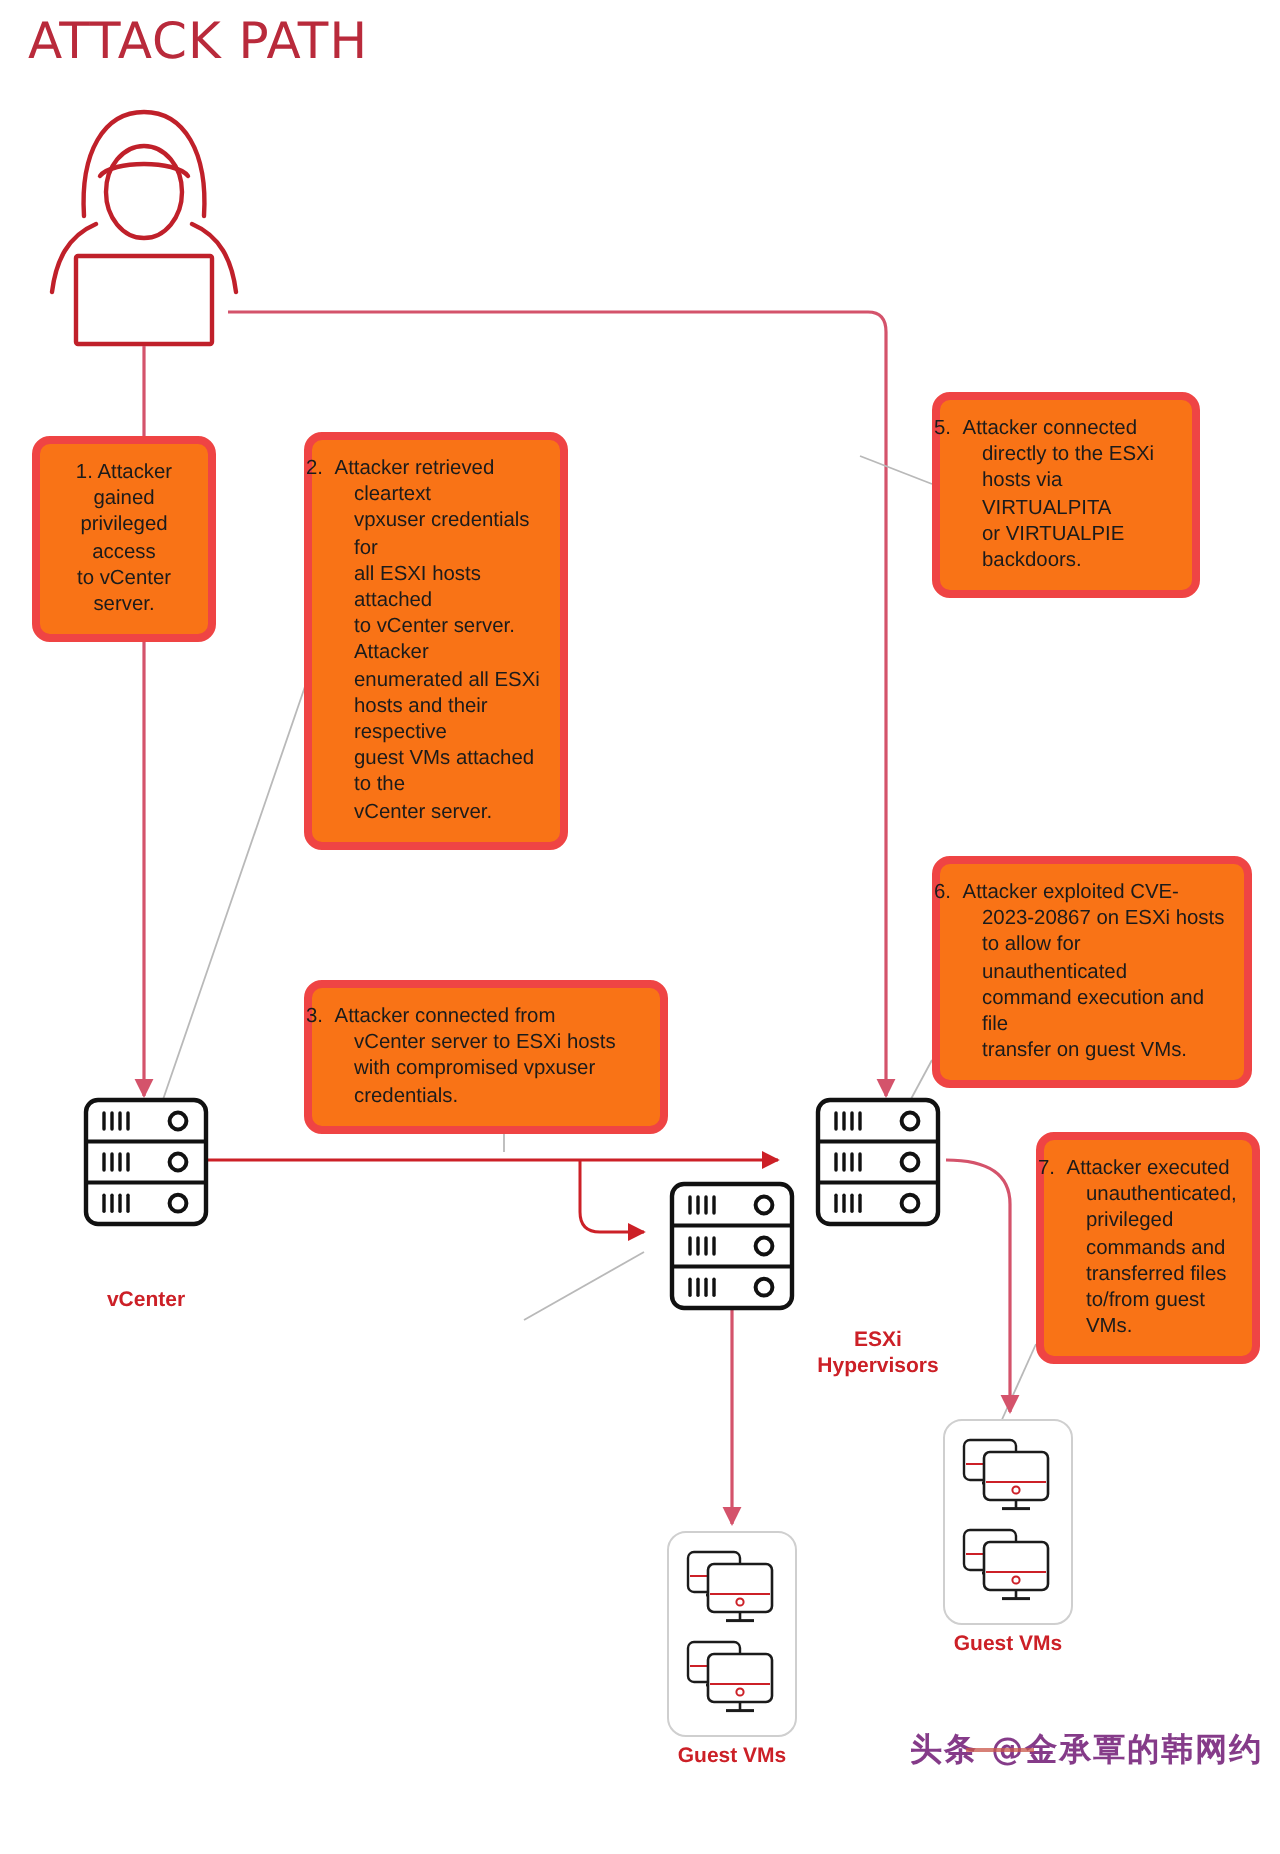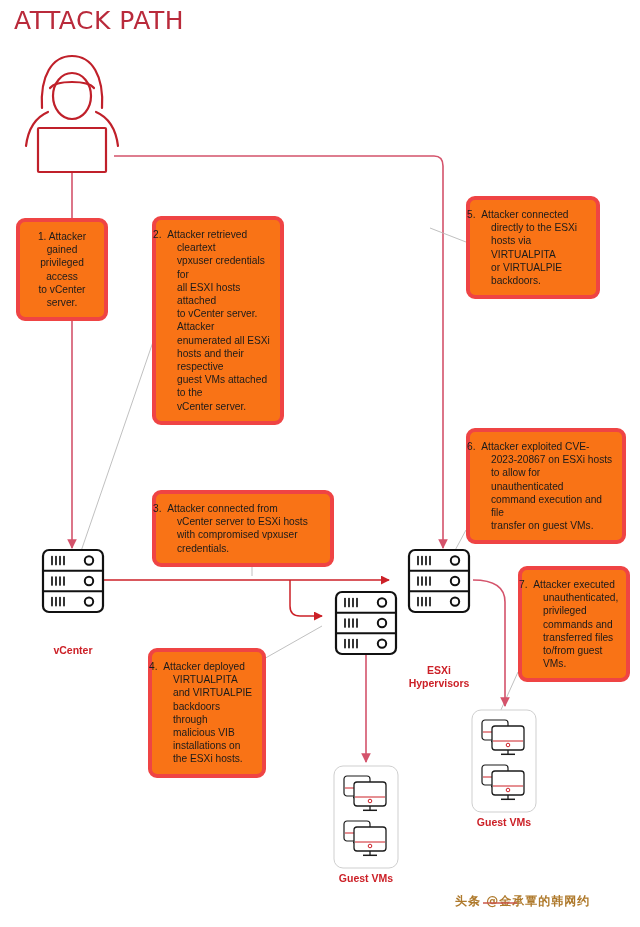--- a/index.html
+++ b/index.html
@@ -62,23 +62,23 @@
     color:#cc2027;
     font-size:10.5px;
     line-height:13px;
     font-weight:700;
     text-align:center;
     white-space:pre-line;
   }
 
   
   #watermark{
-    left:455px;top:893px;
-    font-size:12px;
-    color:#a16207;
+    left:455px;top:865px;
+    font-size:16px;
+    color:#701a75;
     font-weight:700;
     opacity:.85;
     letter-spacing:1px;
     white-space:nowrap;
     font-family:"DejaVu Sans","Liberation Sans",sans-serif;
   }
   #watermark .strike{
     position:absolute;left:28px;top:9px;width:34px;height:2px;background:#c0392b;opacity:.75;
   }
 </style>
@@ -306,29 +306,20 @@
 vCenter server.</span></span>
   </div>
 
   <div class="callout" style="left:152px;top:490px;width:182px;">
     <span class="body"><span class="num">3.</span> <span>Attacker connected from
 vCenter server to ESXi hosts
 with compromised vpxuser
 credentials.</span></span>
   </div>
 
-  <div class="callout" style="left:148px;top:648px;width:118px;">
-    <span class="body"><span class="num">4.</span> <span>Attacker deployed
-VIRTUALPITA
-and VIRTUALPIE
-backdoors through
-malicious VIB
-installations on
-the ESXi hosts.</span></span>
-  </div>
 
   <div class="callout" style="left:466px;top:196px;width:134px;">
     <span class="body"><span class="num">5.</span> <span>Attacker connected
 directly to the ESXi
 hosts via VIRTUALPITA
 or VIRTUALPIE
 backdoors.</span></span>
   </div>
 
   <div class="callout" style="left:466px;top:428px;width:160px;">

